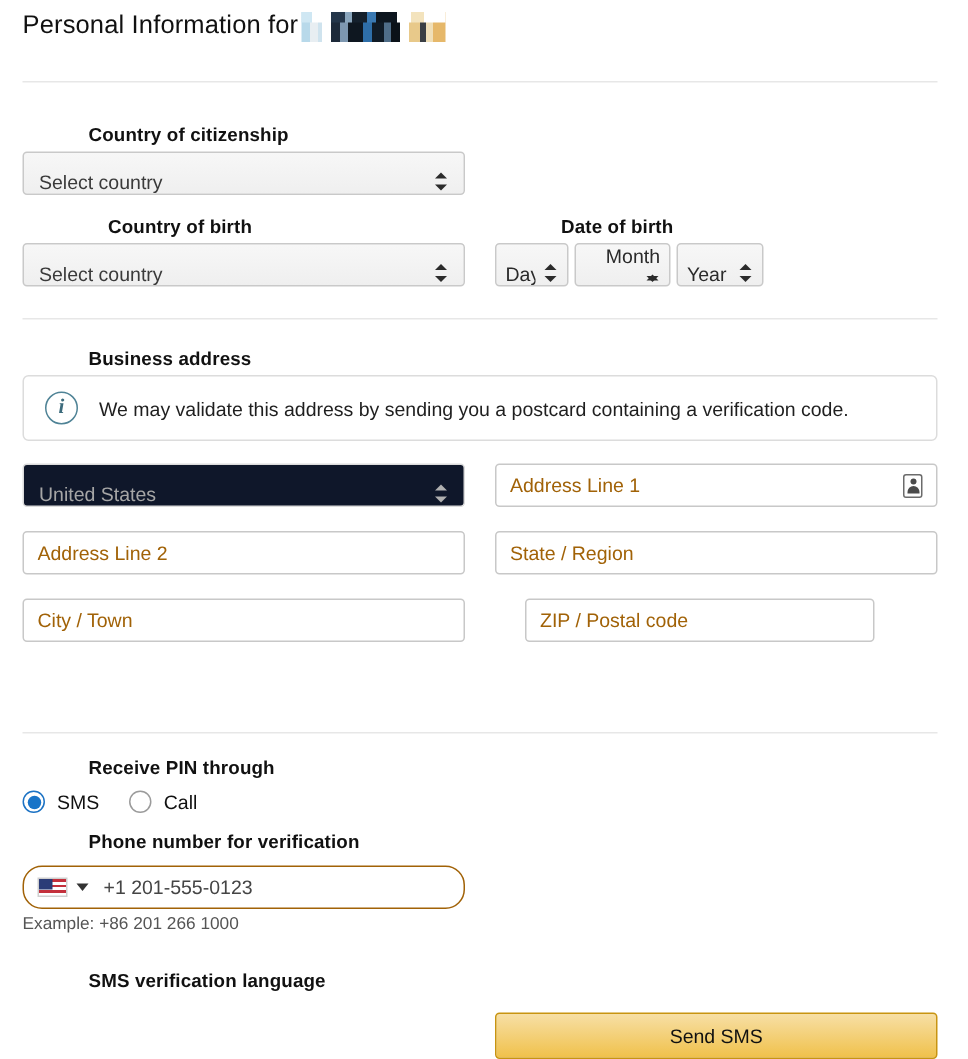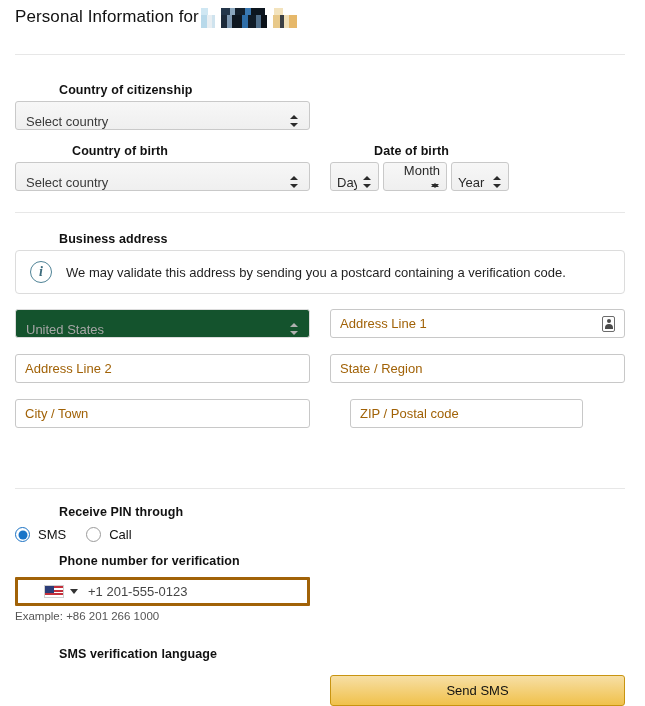--- a/index.html
+++ b/index.html
@@ -76,21 +76,21 @@
   .sel {
     position: absolute; display: flex; align-items: flex-end;
     background: linear-gradient(180deg,#f7f7f7 0%, #efefef 100%);
     border: 1px solid #c9c9c9; border-radius: 3px;
     font-size: 13px; color: #2a2a2a; padding: 0 10px;
     height: 29px;
   }
   .sel .sel-text { flex: 1; white-space: nowrap; overflow: hidden; }
   .sel.placeholder .sel-text { color: #3a3a3a; }
   .sel.disabled {
-    background: #14532d; border-color: #dcdcdc;
+    background: #0f172a; border-color: #dcdcdc;
   }
   .sel.disabled .sel-text { color: #a6a6a6; }
   .arrows {
     width: 9px; height: 16px; position: relative; flex: 0 0 9px; margin-left: 6px;
   }
   .arrows::before, .arrows::after {
     content: ""; position: absolute; left: 0;
     border-left: 4px solid transparent; border-right: 4px solid transparent;
   }
   .arrows::before { top: 2px; border-bottom: 4px solid #2b2b2b; }
@@ -153,22 +153,22 @@
   .radio.checked::after {
     content: ""; position: absolute; left: 50%; top: 50%;
     transform: translate(-50%,-50%);
     width: 9px; height: 9px; border-radius: 50%; background: #1874c8;
   }
   .radio-label { color: #111; margin-right: 12px; }
 
   
   .phone-wrap {
     position: absolute; left: 15px; top: 577px; width: 295px; height: 29px;
-    border: 3px solid #a16207; border-radius: 1px; background: #fff;
-    display: flex; align-items: center; padding: 0 26px; gap: 6px;
+    border: 1px solid #a16207; border-radius: 13px; background: #fff;
+    display: flex; align-items: center; padding: 0 9px; gap: 6px;
   }
   .flag {
     width: 20px; height: 13px; position: relative; flex: 0 0 20px;
     background: repeating-linear-gradient(180deg,
       #c4303c 0px, #c4303c 1.85px,
       #ffffff 1.85px, #ffffff 3.7px);
     border: 0.5px solid #cfcfcf;
   }
   .flag::after {
     content: ""; position: absolute; left: 0; top: 0;

